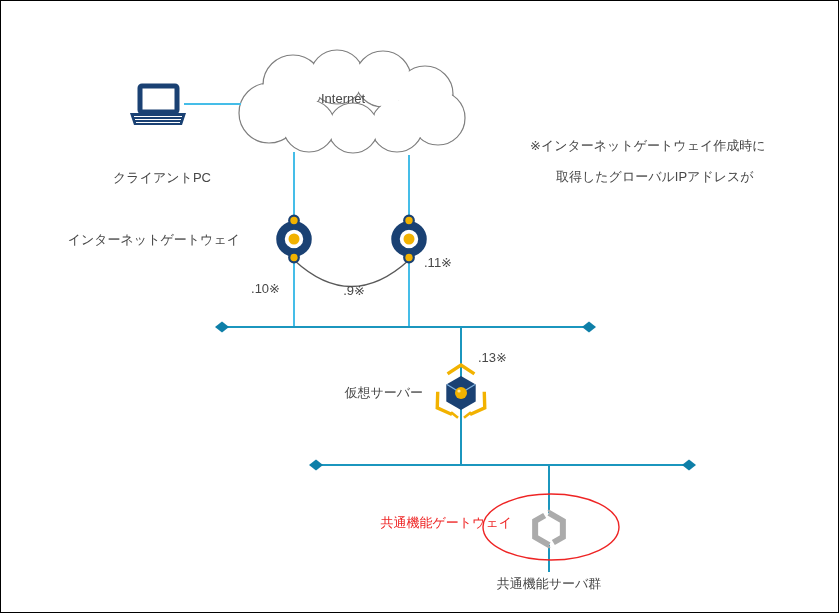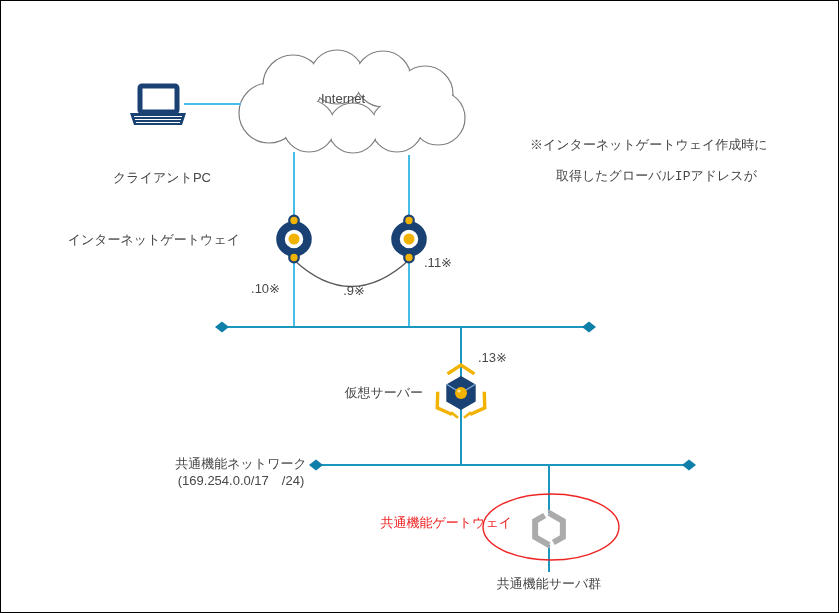--- a/index.html
+++ b/index.html
@@ -13,21 +13,21 @@
     border:1px solid #000; background:#fff; overflow:hidden;
     font-family:"Liberation Sans","DejaVu Sans",sans-serif;
   }
   #art{position:absolute; left:0; top:0;}
   .lbl{
     position:absolute; font-size:13px; color:var(--text);
     white-space:nowrap; line-height:15px;
   }
   .center{transform:translateX(-50%); text-align:center;}
   .red{color:var(--accent_red);}
-  .note-block span{display:block; line-height:18px;font-family:Liberation Mono, monospace;}
+  .note-block span{display:block; line-height:18px;}
   .note-block .indent{padding-left:26px;margin-top:13px;}
   .net-label span{display:block; line-height:15px;}
   .net-label2 span{display:block; line-height:17px;}
   
   .cloud-stroke{fill:#fff; stroke:var(--outline_gray); stroke-width:1.2;}
   .cloud-fill{fill:#fff; stroke:none;}
   .l-light{stroke:var(--line_light); stroke-width:2; fill:none;}
   .l-teal{stroke:var(--line_teal); stroke-width:2; fill:none;}
   .arc{stroke:var(--arc_gray); stroke-width:1.3; fill:none;}
   .diamond{fill:var(--diamond); stroke:none;}
@@ -146,22 +146,18 @@
   <div class="lbl note-block" style="left:529px; top:136px;">
     <span>※インターネットゲートウェイ作成時に</span>
     <span class="indent">取得したグローバルIPアドレスが</span>
   </div>
 
 
   <div class="lbl" style="left:477px; top:349px;">.13※</div>
 
   <div class="lbl" style="right:415px; top:384px;">仮想サーバー</div>
 
-  <div class="lbl center net-label2" style="left:240px; top:454px;">
-    <span>共通機能ネットワーク</span>
-    <span>(169.254.0.0/17　/24)</span>
-  </div>
 
   <div class="lbl red" style="right:326px; top:514px;">共通機能ゲートウェイ</div>
 
   <div class="lbl center" style="left:548px; top:575px;">共通機能サーバ群</div>
 
 </div>
 
 </body></html>

